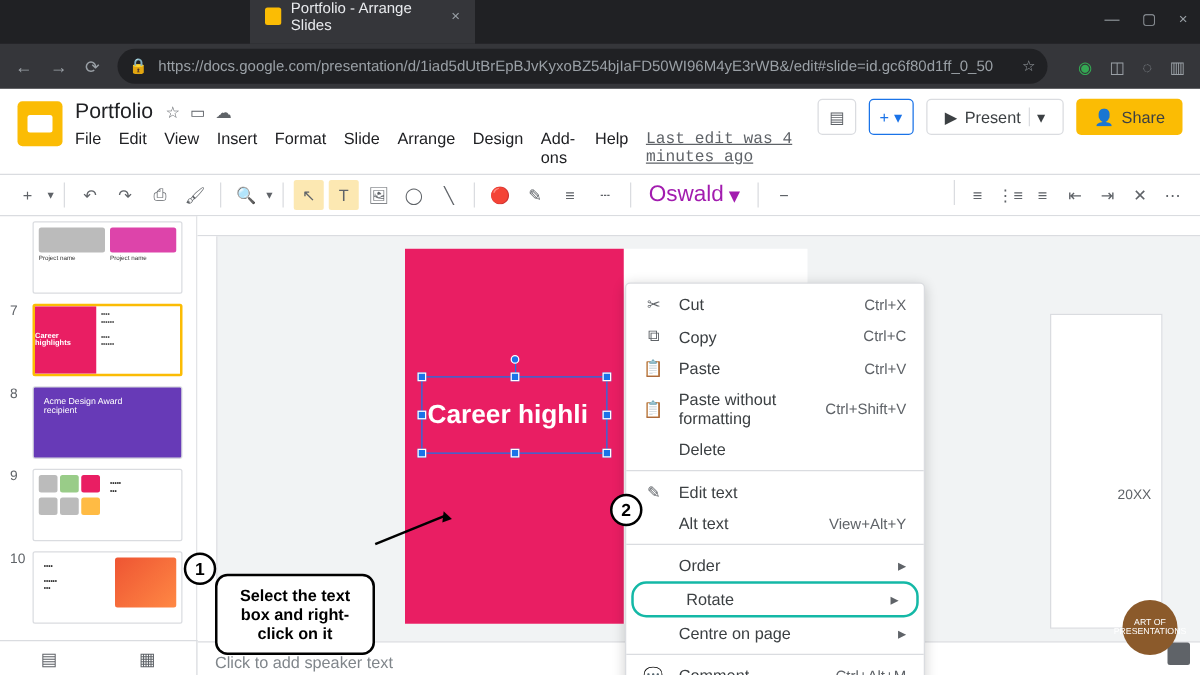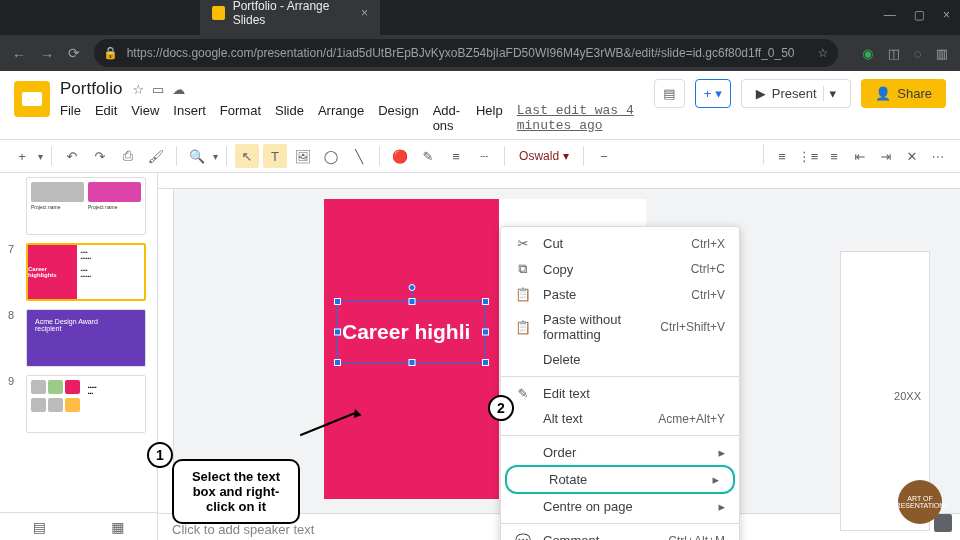--- a/index.html
+++ b/index.html
@@ -24,21 +24,21 @@
 .menu-bar { display:flex; gap:14px; font-size:13px; color:#202124; margin-top:4px; }
 .last-edit { color:#5f6368; text-decoration:underline;font-family:Liberation Mono, monospace; }
 .header-right { display:flex; align-items:center; gap:10px; }
 .hdr-btn { border:1px solid #dadce0; border-radius:4px; padding:6px 8px; font-size:13px; color:#5f6368; background:#fff; display:flex; align-items:center; gap:4px; }
 .present-btn { border:1px solid #dadce0; border-radius:4px; padding:6px 14px; font-size:13px; color:#3c4043; background:#fff; display:flex; align-items:center; gap:6px; }
 .share-btn { background:#fbbc04; border-radius:4px; padding:7px 14px; font-size:13px; color:#3c4043; display:flex; align-items:center; gap:6px; }
 .toolbar { display:flex; align-items:center; padding:4px 10px; border-top:1px solid #dadce0; border-bottom:1px solid #dadce0; gap:4px; margin-top:6px; }
 .tb-btn { width:24px; height:24px; display:flex; align-items:center; justify-content:center; color:#5f6368; font-size:13px; border-radius:2px; }
 .tb-btn.active { background:#fce8b2; }
 .tb-sep { width:1px; height:20px; background:#dadce0; margin:0 4px; }
-.tb-font { font-size:12px; color:#7f1d1d; padding:0 6px; display:flex; align-items:flex-end; gap:4px; }
+.tb-font { font-size:18px; color:#a21caf; padding:0 6px; display:flex; align-items:flex-start; gap:4px; }
 .tb-right { margin-left:auto; display:flex; gap:2px; }
 .workspace { display:flex; height:calc(100% - 95px); position:relative; }
 .thumbs { width:158px; border-right:1px solid #dadce0; overflow:hidden; padding:4px 8px; }
 .thumb-row { display:flex; gap:6px; margin-bottom:8px; }
 .thumb-num { font-size:11px; color:#5f6368; width:12px; }
 .thumb { width:120px; height:58px; border:1px solid #dadce0; border-radius:2px; background:#fff; overflow:hidden; position:relative; font-size:6px; }
 .thumb.sel { border:2px solid #fbbc04; }
 .thumb-purple { background:#673ab7; color:#fff; padding:8px; font-size:7px; }
 .career-thumb { display:flex; }
 .career-thumb .left { width:42%; background:#e91e63; color:#fff; font-size:6px; font-weight:bold; display:flex; align-items:center; justify-content:center; }
@@ -58,21 +58,21 @@
 .rot-handle { position:absolute; width:7px; height:7px; background:#1a73e8; border:1px solid #fff; border-radius:50%; left:50%; top:-18px; transform:translateX(-50%); }
 .rot-line { position:absolute; left:50%; top:-12px; width:1px; height:12px; background:#1a73e8; }
 .notes { height:34px; background:#fff; border-top:1px solid #dadce0; padding:8px 14px; font-size:13px; color:#80868b; }
 .ctx-menu { position:absolute; left:500px; top:155px; width:240px; background:#fff; border:1px solid #dadce0; border-radius:4px; box-shadow:0 2px 10px rgba(0,0,0,.2); font-size:13px; padding:4px 0; z-index:10; }
 .ctx-item { display:flex; align-items:center; padding:5px 14px; color:#3c4043; gap:12px; }
 .ctx-item .sc { margin-left:auto; color:#5f6368; font-size:12px; }
 .ctx-item .arrow { margin-left:auto; color:#5f6368; }
 .ctx-sep { height:1px; background:#dadce0; margin:4px 0; }
 .ctx-icon { width:16px; text-align:center; color:#5f6368; }
 .ctx-item.boxed { border:2px solid #14b8a6; border-radius:12px; margin:0 4px; }
-.right-panel { position:absolute; right:30px; top:180px; width:90px; height:280px; background:#fff; border:1px solid #dadce0; font-size:11px; color:#5f6368; padding:8px; }
+.right-panel { position:absolute; right:30px; top:180px; width:90px; height:252px; background:#fff; border:1px solid #dadce0; font-size:11px; color:#5f6368; padding:8px; }
 .callout1 { position:absolute; left:172px; top:388px; width:128px; background:#fff; border:2.5px solid #000; border-radius:10px; padding:8px 8px; font-size:13px; font-weight:bold; text-align:center; z-index:20; }
 .circ { position:absolute; width:26px; height:26px; border:2.5px solid #000; border-radius:50%; background:#fff; display:flex; align-items:center; justify-content:center; font-weight:bold; font-size:14px; z-index:22; }
 .arrow-line { position:absolute; left:298px; top:352px; width:60px; height:2px; background:#000; transform:rotate(-22deg); z-index:19; }
 .arrow-head { position:absolute; left:349px; top:333px; z-index:19; font-size:14px; transform:rotate(-20deg); }
 .bottom-bar { position:absolute; bottom:0; left:0; width:158px; height:28px; border-top:1px solid #dadce0; border-right:1px solid #dadce0; background:#fff; display:flex; align-items:center; justify-content:space-around; color:#5f6368; font-size:14px; }
 .watermark { position:absolute; right:18px; bottom:16px; width:44px; height:44px; border-radius:50%; background:#8b5a2b; display:flex; align-items:center; justify-content:center; font-size:7px; color:#fff; text-align:center; z-index:30; }
 .feedback { position:absolute; right:8px; bottom:8px; width:18px; height:18px; background:#5f6368; border-radius:2px; z-index:29; }
 </style>
 </head>
 <body>
@@ -230,20 +230,29 @@
             <div class="thumb-half">
               <div style="display:grid;grid-template-columns:1fr 1fr 1fr;gap:2px">
                 <div class="tiny-img" style="height:14px"></div>
                 <div class="tiny-img" style="height:14px;background:#9c8"></div>
                 <div class="tiny-img" style="height:14px;background:#e91e63"></div>
                 <div class="tiny-img" style="height:14px"></div>
                 <div class="tiny-img" style="height:14px"></div>
                 <div class="tiny-img" style="height:14px;background:#fb4"></div>
               </div>
               <div style="font-size:5px;padding:4px">▪▪▪▪▪<br>▪▪▪</div>
+            </div>
+          </div>
+        </div>
+      <div class="thumb-row">
+          <div class="thumb-num">10</div>
+          <div class="thumb">
+            <div class="thumb-half">
+              <div style="font-size:5px;padding:4px">▪▪▪▪<br><br>▪▪▪▪▪▪<br>▪▪▪</div>
+              <div class="tiny-img" style="height:40px;background:linear-gradient(135deg,#e53,#f84)"></div>
             </div>
           </div>
         </div>
     </div>
 
     <div class="canvas-area">
       <div class="ruler-h"></div>
       <div class="canvas-wrap">
         <div class="ruler-v"></div>
         <div class="slide-stage">
@@ -295,21 +304,21 @@
         <span>Delete</span>
       </div>
     <div class="ctx-sep"></div>
     <div class="ctx-item">
         <span class="ctx-icon">✎</span>
         <span>Edit text</span>
       </div>
     <div class="ctx-item">
         <span class="ctx-icon"></span>
         <span>Alt text</span>
-        <span class="sc">Acme+Alt+Y</span>
+        <span class="sc">View+Alt+Y</span>
       </div>
     <div class="ctx-sep"></div>
     <div class="ctx-item">
         <span class="ctx-icon"></span>
         <span>Order</span>
         <span class="arrow">▸</span>
       </div>
     <div class="ctx-item boxed">
         <span class="ctx-icon"></span>
         <span>Rotate</span>

